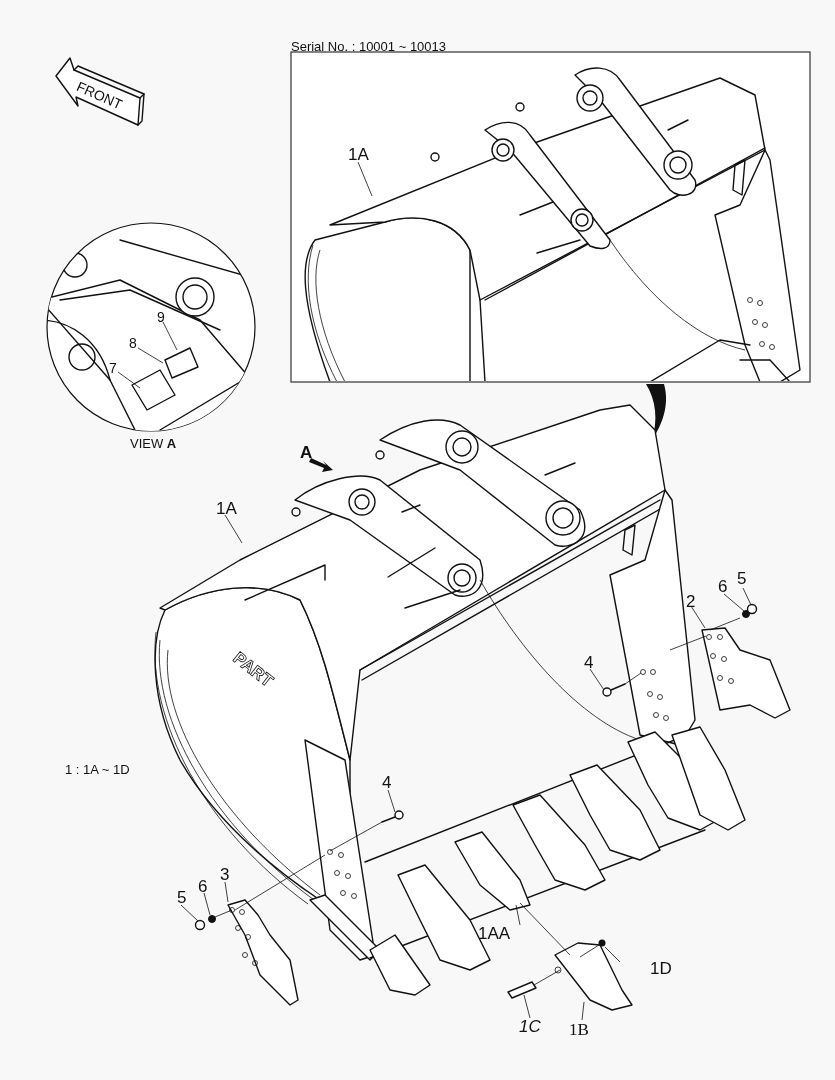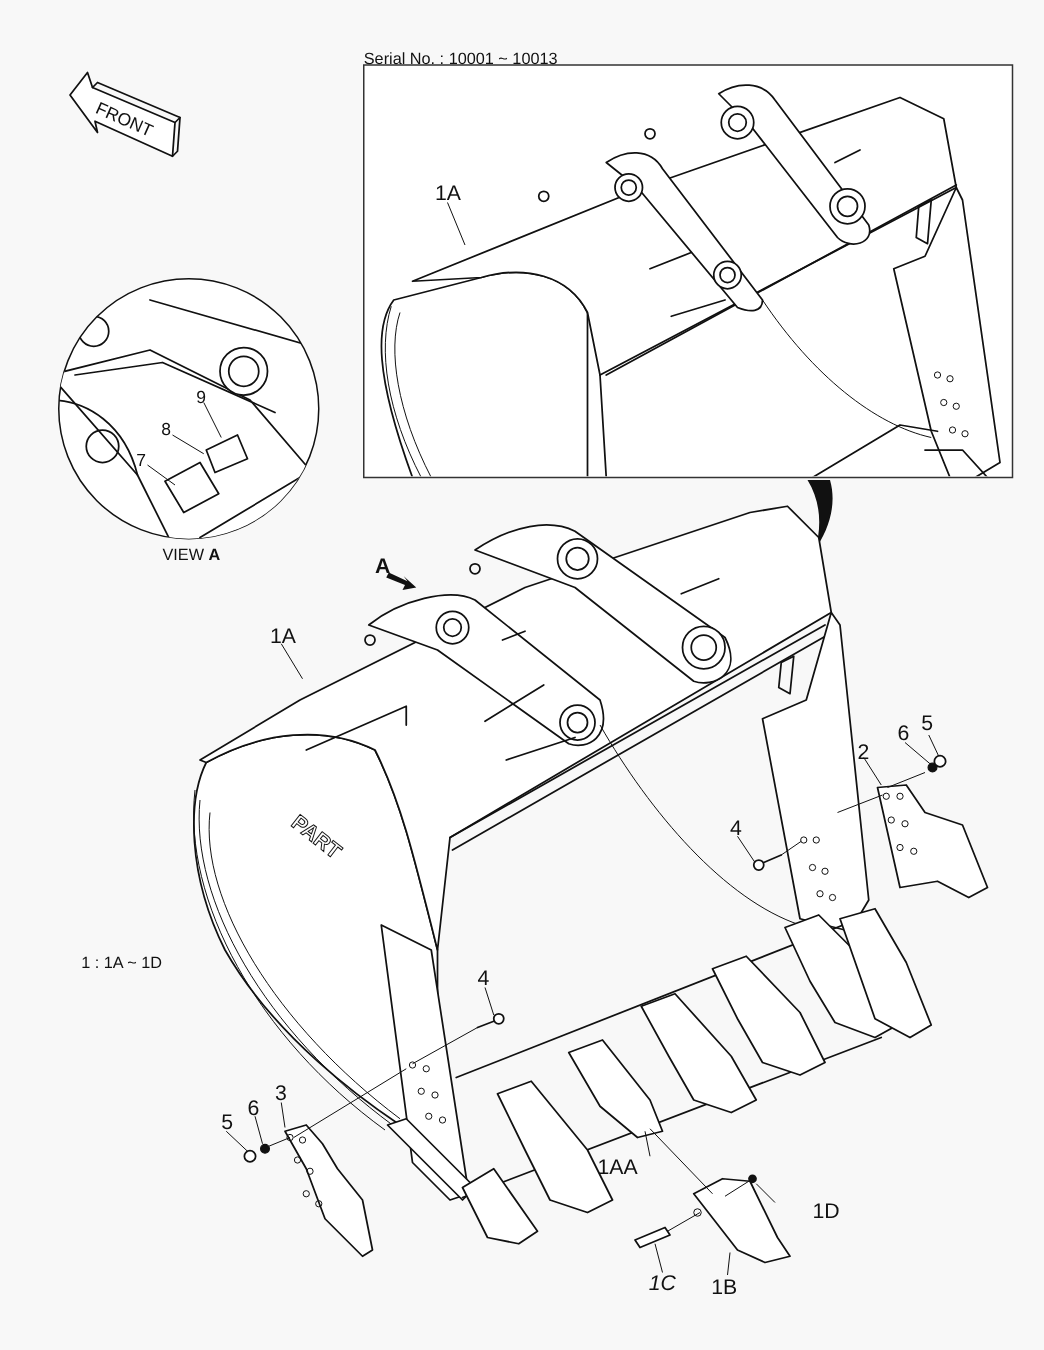--- a/index.html
+++ b/index.html
@@ -252,15 +252,15 @@
 <div class="lbl" style="left:216px; top:502px;">1A</div>
 <div class="lbl" style="left:686px; top:595px;">2</div>
 <div class="lbl" style="left:220px; top:868px;">3</div>
 <div class="lbl" style="left:584px; top:656px;">4</div>
 <div class="lbl" style="left:382px; top:776px;">4</div>
 <div class="lbl" style="left:737px; top:572px;">5</div>
 <div class="lbl" style="left:177px; top:891px;">5</div>
 <div class="lbl" style="left:718px; top:580px;">6</div>
 <div class="lbl" style="left:198px; top:880px;">6</div>
 <div class="lbl" style="left:478px; top:927px;text-align:center;">1AA</div>
-<div class="lbl" style="left:569px; top:1023px;">1B</div>
+<div class="lbl" style="left:569px; top:1023px;font-family:Liberation Serif, serif;">1B</div>
 <div class="lbl" style="left:519px; top:1020px;font-style:italic;">1C</div>
 <div class="lbl" style="left:622px; top:962px;margin-left:28px;">1D</div>
 
 </body></html>

